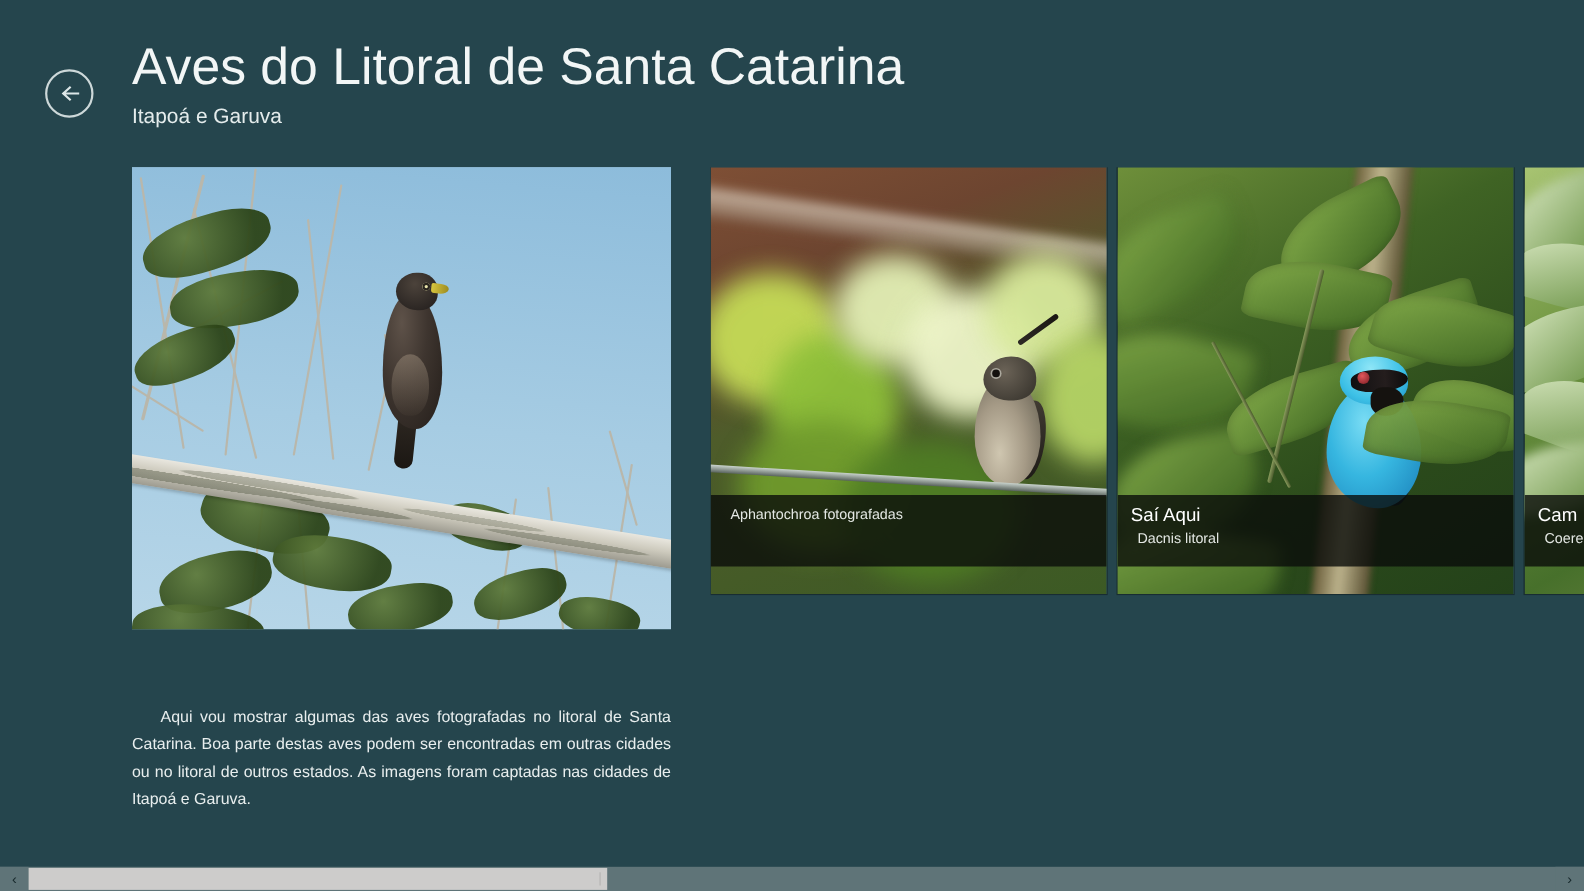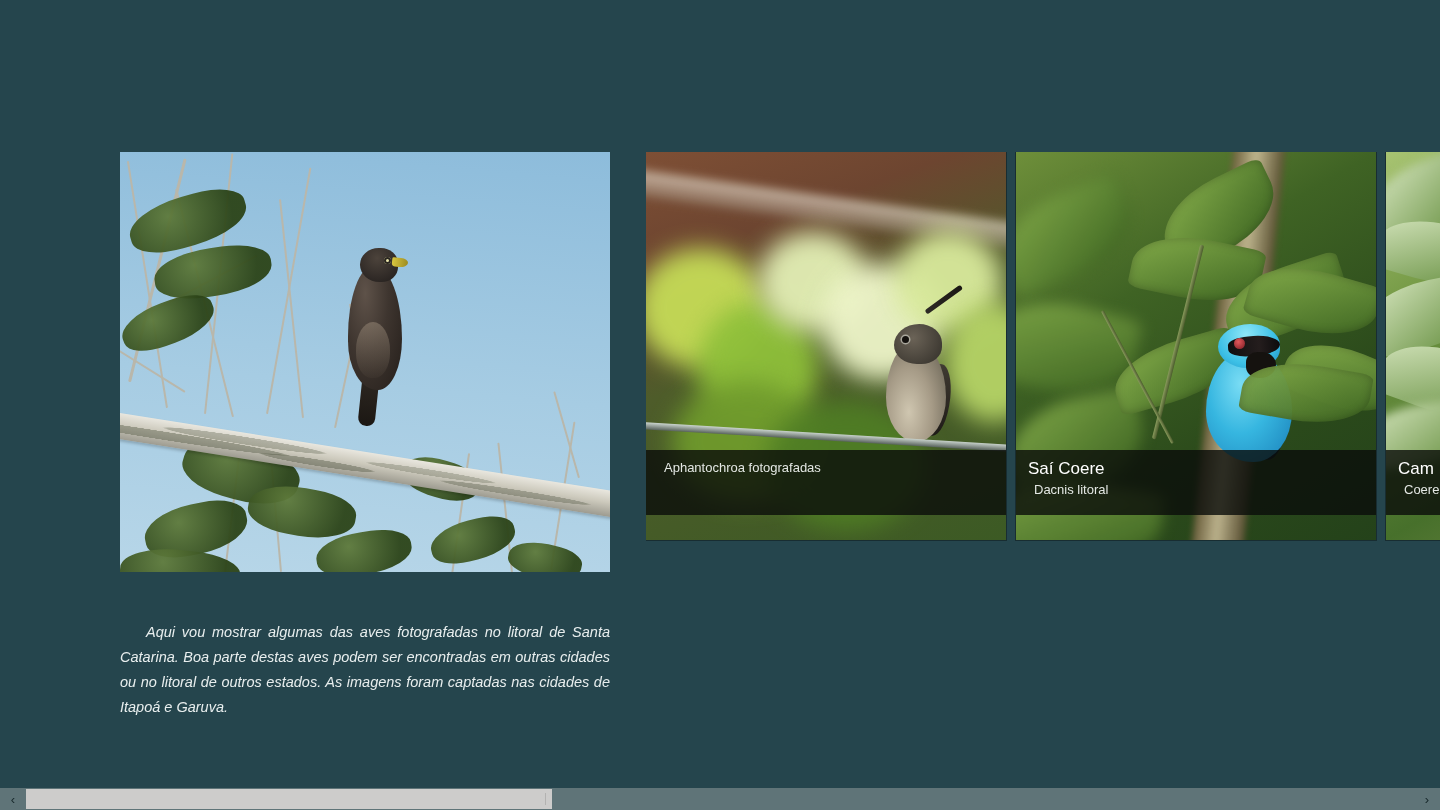--- a/index.html
+++ b/index.html
@@ -106,23 +106,23 @@
     border-radius:4px 4px 8px 8px; transform:rotate(6deg);
   }
   .hawk-belly {
     position:absolute; left:14px; top:78px; width:34px; height:56px;
     background:linear-gradient(180deg,rgba(150,135,118,.55),rgba(90,78,66,.15));
     border-radius:50% 50% 45% 45%;
   }
 
   
   #description {
-    position:absolute; left:120px; top:620px; width:490px;
+    position:absolute; left:120px; top:640px; width:490px;
     font-size:14.5px; line-height:25px; color:#e8eeee;
-    text-align:justify; text-indent:26px;font-style:italic;
+    text-align:justify; text-indent:26px;
   }
 
   
   #tile-strip { position:absolute; left:646px; top:152px; height:390px; width:794px; overflow:hidden; }
   .tile {
     position:absolute; top:0; width:360px; height:388px;
     overflow:hidden; cursor:pointer;
     box-shadow:0 0 0 1px rgba(0,0,0,.35);
   }
   .tile-photo { position:absolute; inset:0; }
@@ -248,20 +248,36 @@
   #sb-thumb::after{
     content:""; position:absolute; right:6px; top:4px; width:1px; height:12px;
     background:#b3b2b1;
   }
 </style>
 </head>
 <body>
 
 <div id="app">
 
+  <div id="header">
+
+    <div id="back-button">
+      <span>
+        <svg width="24" height="24" viewBox="0 0 24 24" aria-hidden="true">
+          <path d="M20 12 H7.5 M12.5 6.5 L6.5 12 L12.5 17.5" fill="none" stroke="#dce6e7" stroke-width="2" stroke-linecap="square" stroke-linejoin="miter"></path>
+        </svg>
+      </span>
+    </div>
+
+    <div id="title-block">
+      <div id="page-title">Aves do Litoral de Santa Catarina</div>
+      <div id="page-subtitle">Itapoá e Garuva</div>
+    </div>
+
+  </div>
 
   <div id="hero">
     <div class="sky"></div>
 
     <div class="twig" style="left:8px;  top:0px;   width:3px; height:230px; transform:rotate(14deg);"></div>
     <div class="twig" style="left:46px; top:6px;   width:2px; height:250px; transform:rotate(-9deg);"></div>
     <div class="twig" style="left:84px; top:0px;   width:2px; height:262px; transform:rotate(6deg);"></div>
     <div class="twig" style="left:112px;top:30px;  width:2px; height:235px;transform:rotate(-14deg);"></div>
     <div class="twig" style="left:146px;top:12px;  width:2px; height:250px;transform:rotate(10deg);"></div>
     <div class="twig" style="left:182px;top:46px;  width:2px; height:220px;transform:rotate(-6deg);"></div>
@@ -348,21 +364,21 @@
           <div class="dac-body"></div>
           <div class="dac-head"></div>
           <div class="dac-mask"></div>
           <div class="dac-throat"></div>
           <div class="dac-eye"></div>
         </div>
         <div class="leaf" style="left:226px;top:212px;width:128px;height:58px;transform:rotate(10deg);opacity:.95;"></div>
         <div class="leaf blur" style="left:-24px;top:330px;width:170px;height:80px;transform:rotate(8deg);"></div>
       </div>
       <div class="tile-caption">
-        <div class="tile-title">Saí Coere</div>
+        <div class="tile-title">Saí Aqui</div>
         <div class="tile-sub">Dacnis litoral</div>
       </div>
     </div>
 
     <div class="tile" style="left:740px;">
       <div class="tile-photo ph-cam">
         <div class="leaf blur" style="left:-20px;top:10px;width:120px;height:70px;transform:rotate(-20deg);"></div>
         <div class="leaf" style="left:-10px;top:70px;width:116px;height:60px;transform:rotate(16deg);"></div>
         <div class="leaf" style="left:-26px;top:130px;width:126px;height:66px;transform:rotate(-12deg);"></div>
         <div class="leaf" style="left:-6px;top:196px;width:120px;height:64px;transform:rotate(20deg);"></div>

